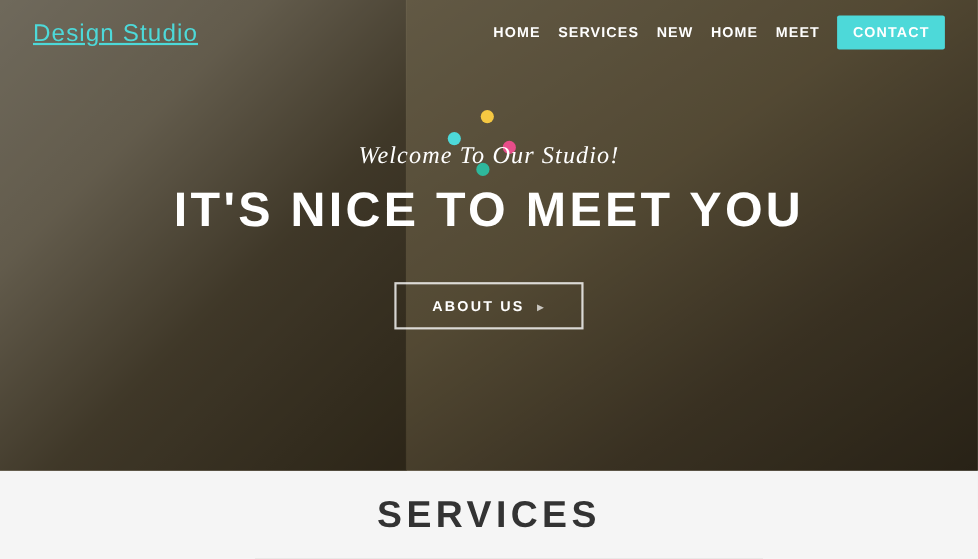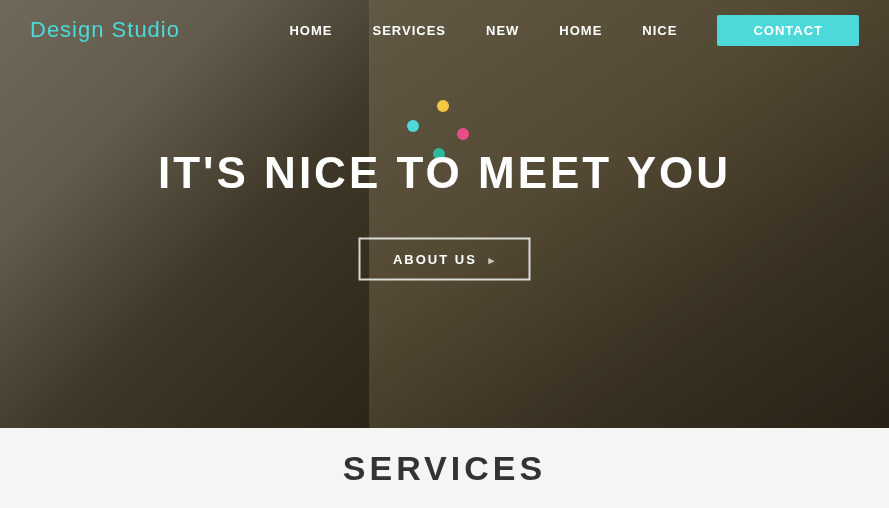--- a/index.html
+++ b/index.html
@@ -15,39 +15,40 @@
       justify-content: space-between;
       padding: 0 30px;
       height: 60px;
       background: transparent;
     }
     .nav-logo {
       color: #4dd9d9;
       font-size: 22px;
       font-weight: 300;
       letter-spacing: 1px;
+      text-decoration: underline;
     }
     .nav-links {
       display: flex;
       align-items: center;
-      gap: 40px;
+      gap: 16px;
       list-style: none;
       text-align: center;
     }
     .nav-links li a {
       color: #fff;
       text-decoration: none;
       font-size: 13px;
       font-weight: 600;
       letter-spacing: 1px;
     }
     .nav-contact-btn {
       background: #4dd9d9;
       color: #fff !important;
-      padding: 8px 36px;
+      padding: 8px 14px;
       border-radius: 2px;
       font-size: 13px !important;
       font-weight: 600 !important;
       letter-spacing: 1px;
     }
 
     
     .hero {
       position: relative;
       width: 889px;
@@ -194,29 +195,30 @@
       <li>
         <a href="#">SERVICES</a>
       </li>
       <li>
         <a href="#">NEW</a>
       </li>
       <li>
         <a href="#">HOME</a>
       </li>
       <li>
-        <a href="#">NICE</a>
+        <a href="#">MEET</a>
       </li>
       <li>
         <a class="nav-contact-btn" href="#">CONTACT</a>
       </li>
     </ul>
   </nav>
 
   <div class="hero-content">
+    <p class="hero-subtitle">Welcome To Our Studio!</p>
     <h1 class="hero-title">IT'S NICE TO MEET YOU</h1>
     <div class="hero-buttons">
       <a class="hero-btn" href="#">
         <span>ABOUT US</span>
         <span class="hero-btn-arrow">▸</span>
       </a>
     </div>
   </div>
 </div>
 

